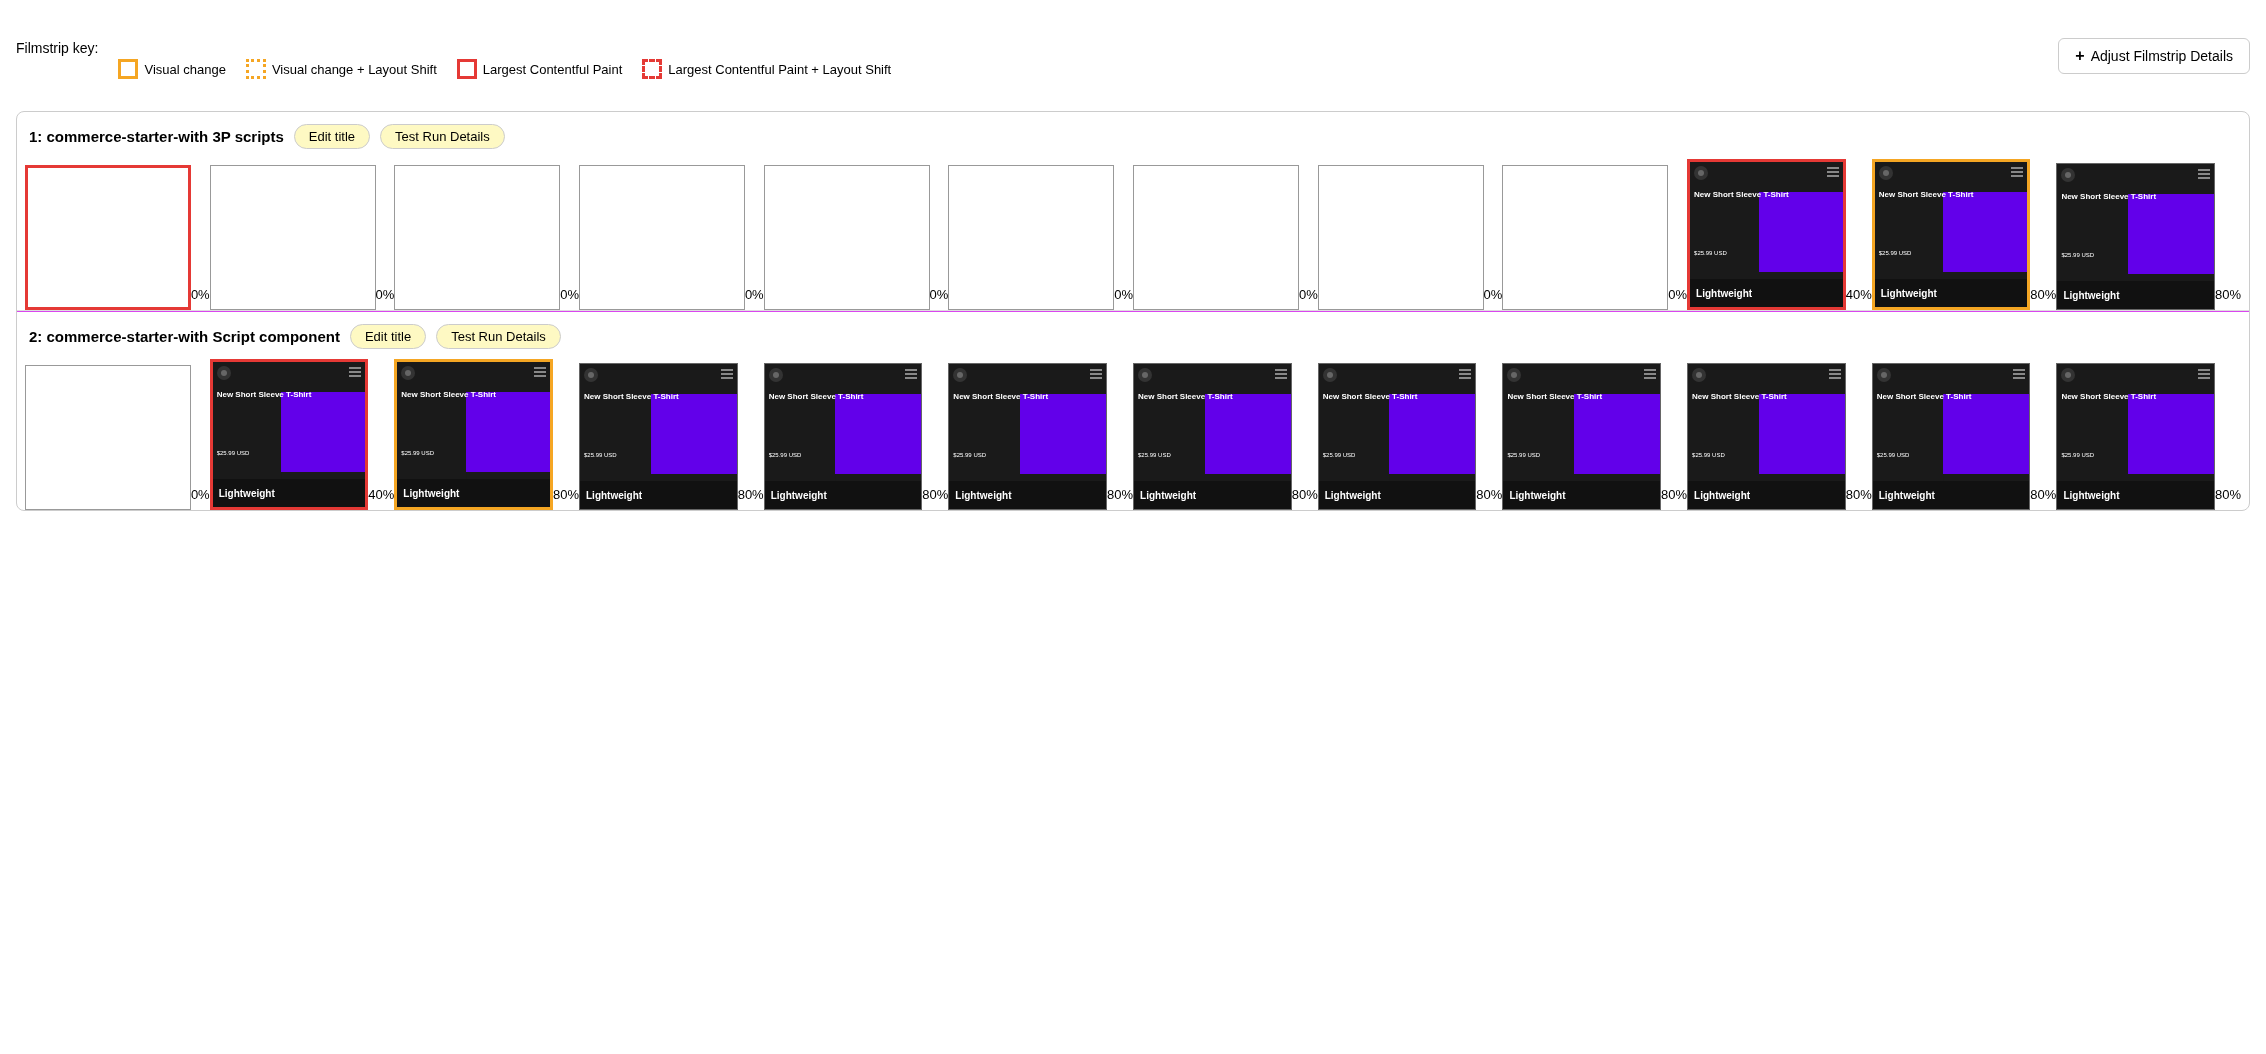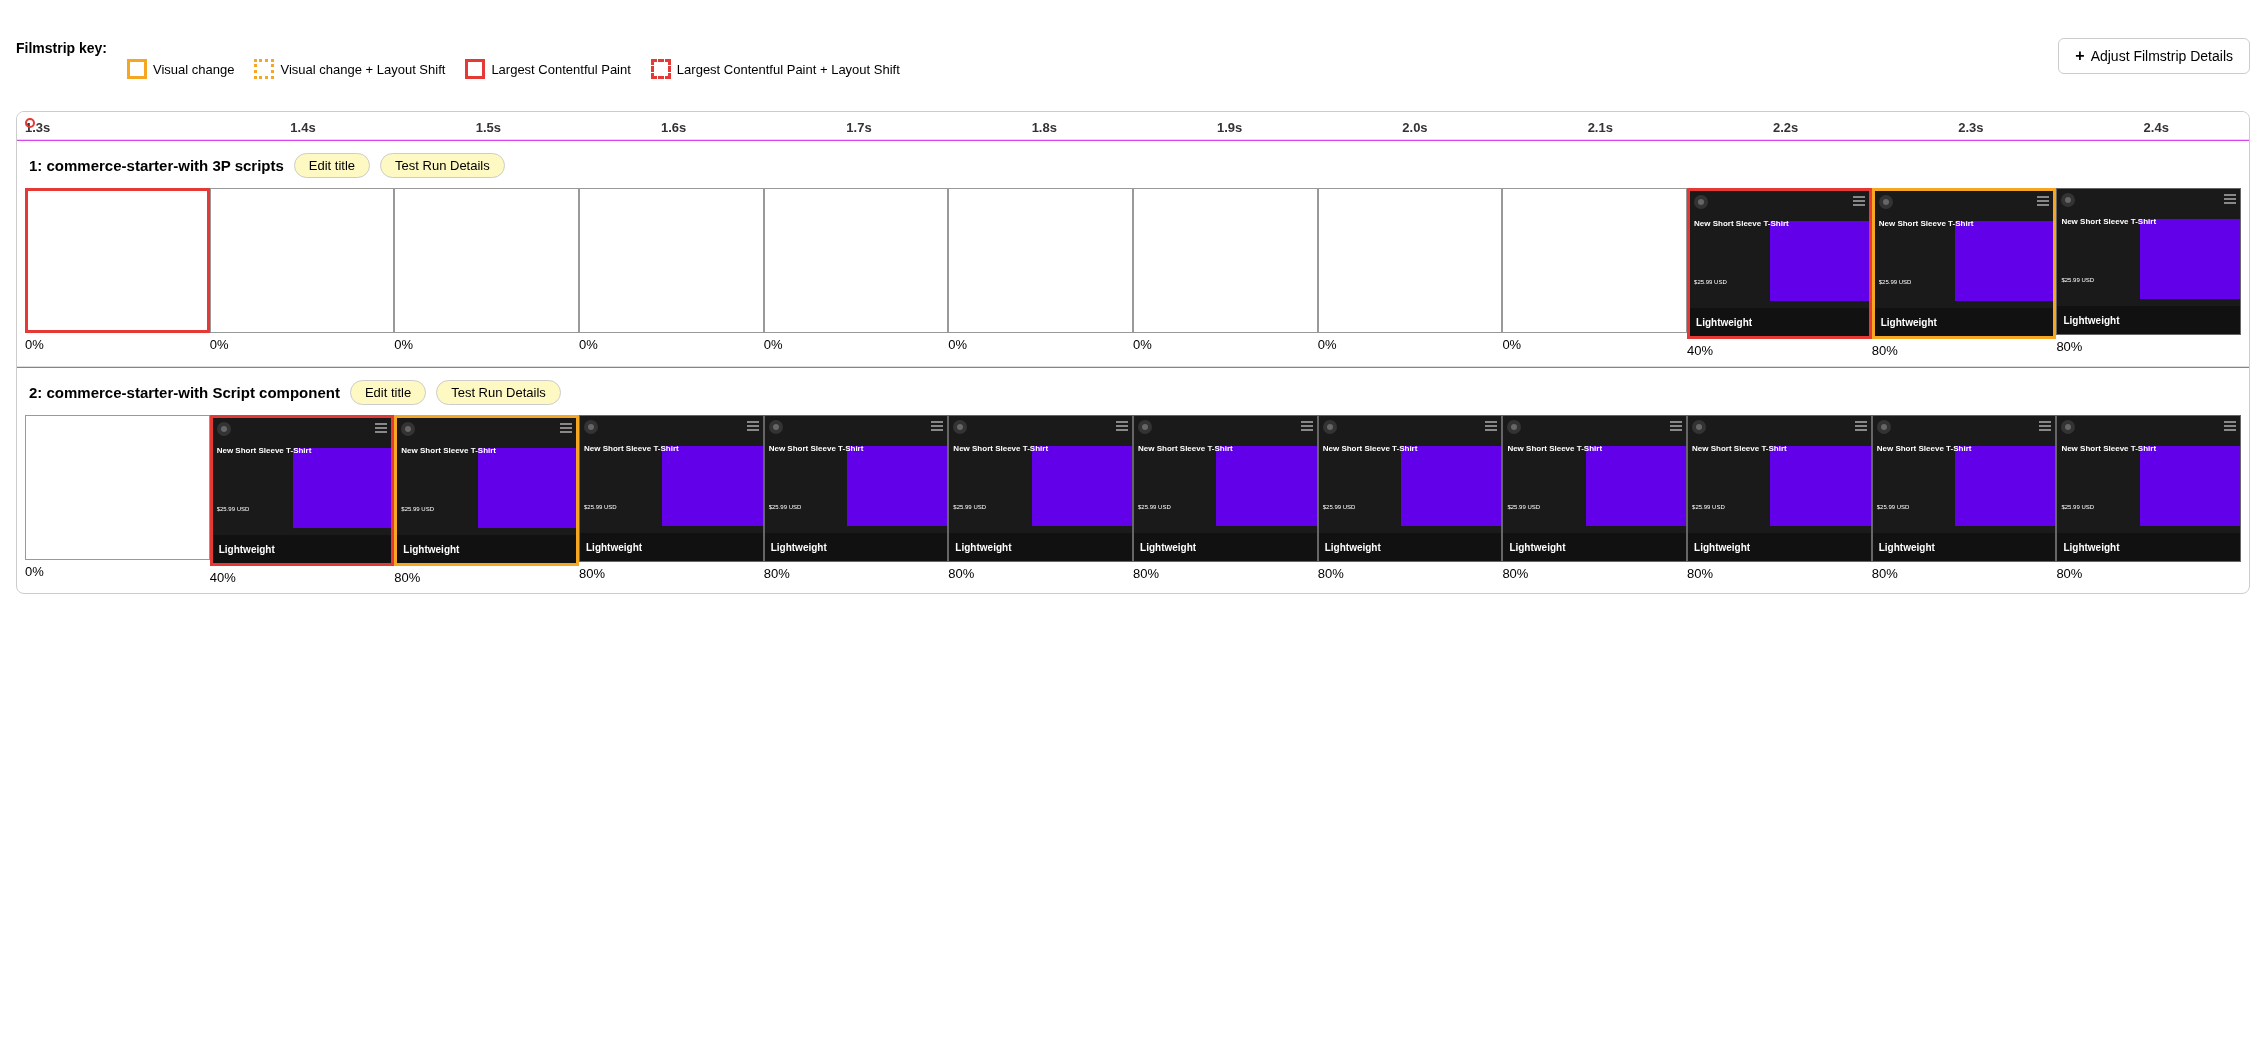--- a/index.html
+++ b/index.html
@@ -11,21 +11,21 @@
     }
 
     .filmstrip-key {
       display: flex;
       align-items: center;
       gap: 20px;
       margin-bottom: 16px;
       flex-wrap: wrap;
     }
     .key-label {
-      font-weight: 700;
+      font-weight: 400;
       font-size: 14px;
     }
     .key-item {
       display: flex;
       align-items: center;
       gap: 6px;
       font-size: 13px;
       margin-top: 43px;
     }
     .key-box {
@@ -122,22 +122,22 @@
     
     .frames-row {
       display: flex;
       gap: 0;
       overflow: hidden;
     }
 
     .frame-cell {
       flex: 1;
       display: flex;
-      flex-direction: column;
-      align-items: flex-start;
+      flex-direction: row;
+      align-items: flex-end;
     }
 
     .frame-box {
       width: 100%;
       min-height: 145px;
       border: 2px solid transparent;
       background: #fff;
       position: relative;
       overflow: hidden;
     }
@@ -274,35 +274,20 @@
   </div>
 
   <button class="adjust-btn">
     <span style="font-size:16px;font-weight:700;">+</span>
     <span>Adjust Filmstrip Details</span>
   </button>
 </div>
 
 <div class="filmstrip-wrapper">
 
-  <div class="timeline-ruler">
-    <div class="ruler-dot"></div>
-    <div class="ruler-marker" style="text-align:left;padding-left:8px;">1.3s</div>
-    <div class="ruler-marker">1.4s</div>
-    <div class="ruler-marker">1.5s</div>
-    <div class="ruler-marker">1.6s</div>
-    <div class="ruler-marker">1.7s</div>
-    <div class="ruler-marker">1.8s</div>
-    <div class="ruler-marker">1.9s</div>
-    <div class="ruler-marker">2.0s</div>
-    <div class="ruler-marker">2.1s</div>
-    <div class="ruler-marker">2.2s</div>
-    <div class="ruler-marker">2.3s</div>
-    <div class="ruler-marker">2.4s</div>
-  </div>
 
   <div class="strip-section">
     <div class="section-header">
       <span class="section-title">1: commerce-starter-with 3P scripts</span>
       <button class="section-btn">Edit title</button>
       <button class="section-btn">Test Run Details</button>
     </div>
     <div class="frames-row" id="frames-row-1">
     <div class="frame-cell">
           <div class="frame-box empty" style="border: 3px solid rgb(229, 57, 53); min-height: 145px;"></div>

